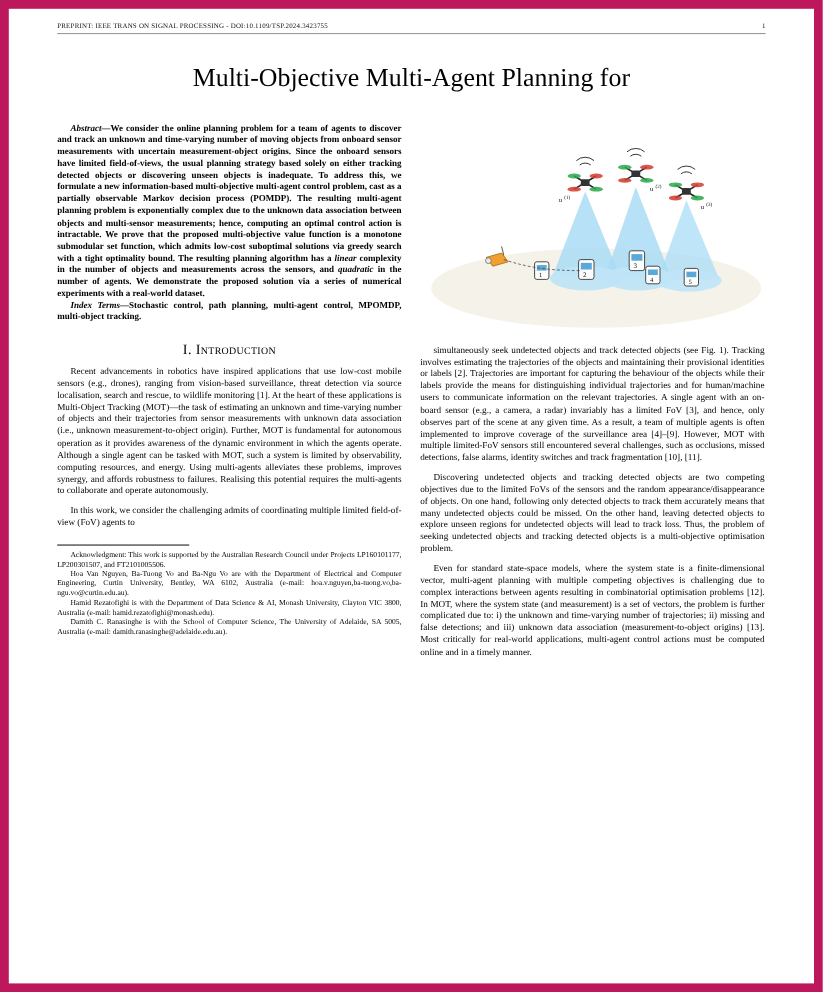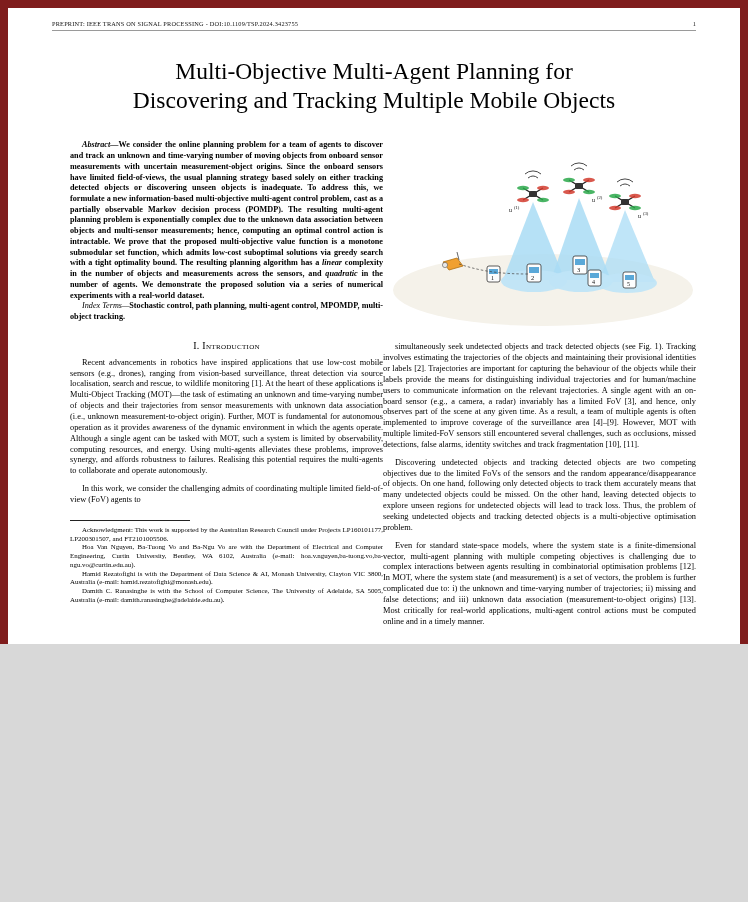--- a/index.html
+++ b/index.html
@@ -2,22 +2,22 @@
 <html><head>
 <meta charset="utf-8">
 <style>
   html, body {
     margin: 0;
     padding: 0;
     background: #d8d8d8;
   }
   .page {
     width: 748px;
-    height: 644px;
-    background: #7f1d1d;
+    height: 902px;
+    background: #be185d;
     position: relative;
     overflow: hidden;
     box-sizing: border-box;
     font-family: "Liberation Serif", serif;
     color: #000;
   }
   .sheet {
     position: absolute;
     left: 8px;
     top: 8px;
@@ -52,21 +52,21 @@
     font-family: "Liberation Serif", serif;
   }
   .authors {
     text-align: center;
     font-size: 10.2px;
     margin: 18px 0 0 0;
   }
   .cols {
     display: flex;
     margin-top: 26px;
-    justify-content: flex-end;
+    gap: 17px;
   }
   .col {
     width: 313px;
     font-size: 8.35px;
     line-height: 1.30;
     text-align: justify;
   }
   .col p {
     margin: 0;
     text-indent: 12px;
@@ -81,24 +81,24 @@
   }
   .abstract .lead { font-style: italic; font-weight: bold; }
   .indexterms {
     font-weight: bold;
     text-align: justify;
     font-size: 8.2px;
     line-height: 1.31;
     text-indent: 12px;
     margin: 14px 0 0 0;
   }
-  .indexterms .lead { font-style: italic; font-weight: normal; }
+  .indexterms .lead { font-style: italic; font-weight: bold; }
   .sect-head {
     text-align: center;
-    font-size: 10px;
+    font-size: 13px;
     font-variant: small-caps;
     margin: 16px 0 6px 0;
     letter-spacing: 0.3px;
   }
   .fn-rule {
     border-top: 0.6px solid #222;
     width: 120px;
     margin: 14px 0 5px 0;
   }
   .footnote {
@@ -132,21 +132,20 @@
   <div class="sheet">
 
     <div class="runhead">
       <div class="rh-left">PREPRINT: IEEE TRANS ON SIGNAL PROCESSING - DOI:10.1109/TSP.2024.3423755</div>
       <div class="rh-right">1</div>
     </div>
     <div class="rule"></div>
 
     <h1 class="title">
       <span>Multi-Objective Multi-Agent Planning for</span><br>
-      <span>Discovering and Tracking Multiple Mobile Objects</span>
     </h1>
 
 
     <div class="cols">
 
       <div class="col col-left">
 
         <p class="abstract"><span class="lead">Abstract—</span><span>We consider the online planning problem for a team of agents to discover and track an unknown and time-varying number of moving objects from onboard sensor measurements with uncertain measurement-object origins. Since the onboard sensors have limited field-of-views, the usual planning strategy based solely on either tracking detected objects or discovering unseen objects is inadequate. To address this, we formulate a new information-based multi-objective multi-agent control problem, cast as a partially observable Markov decision process (POMDP). The resulting multi-agent planning problem is exponentially complex due to the unknown data association between objects and multi-sensor measurements; hence, computing an optimal control action is intractable. We prove that the proposed multi-objective value function is a monotone submodular set function, which admits low-cost suboptimal solutions via greedy search with a tight optimality bound. The resulting planning algorithm has a </span><em>linear</em><span> complexity in the number of objects and measurements across the sensors, and </span><em>quadratic</em><span> in the number of agents. We demonstrate the proposed solution via a series of numerical experiments with a real-world dataset.</span></p>
 
         <p class="indexterms"><span class="lead">Index Terms—</span><span>Stochastic control, path planning, multi-agent control, MPOMDP, multi-object tracking.</span></p>

